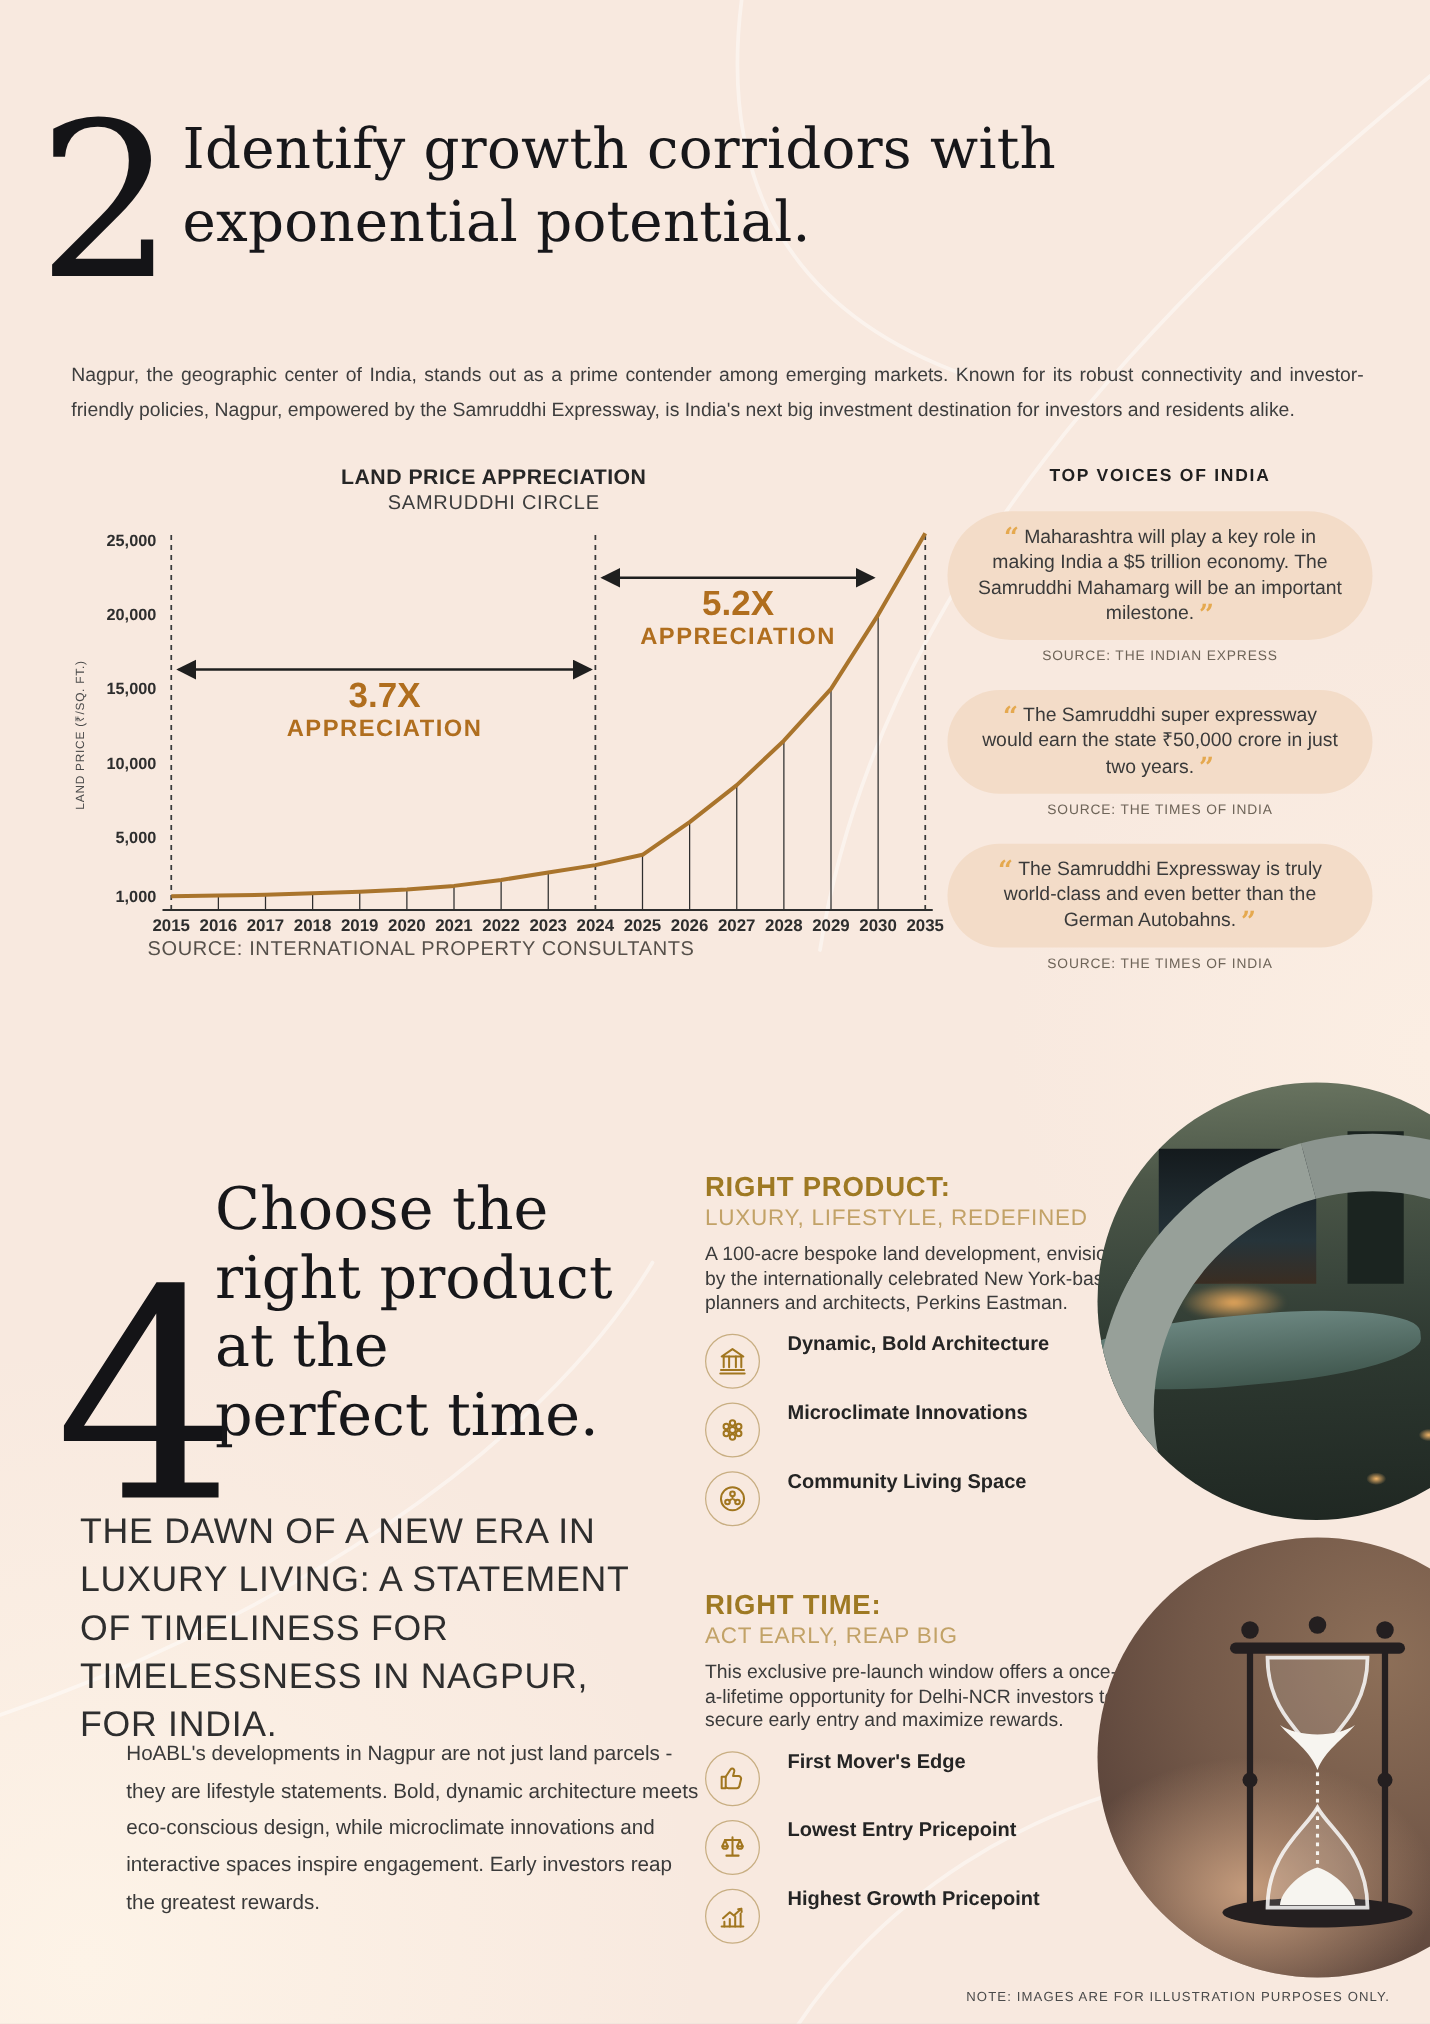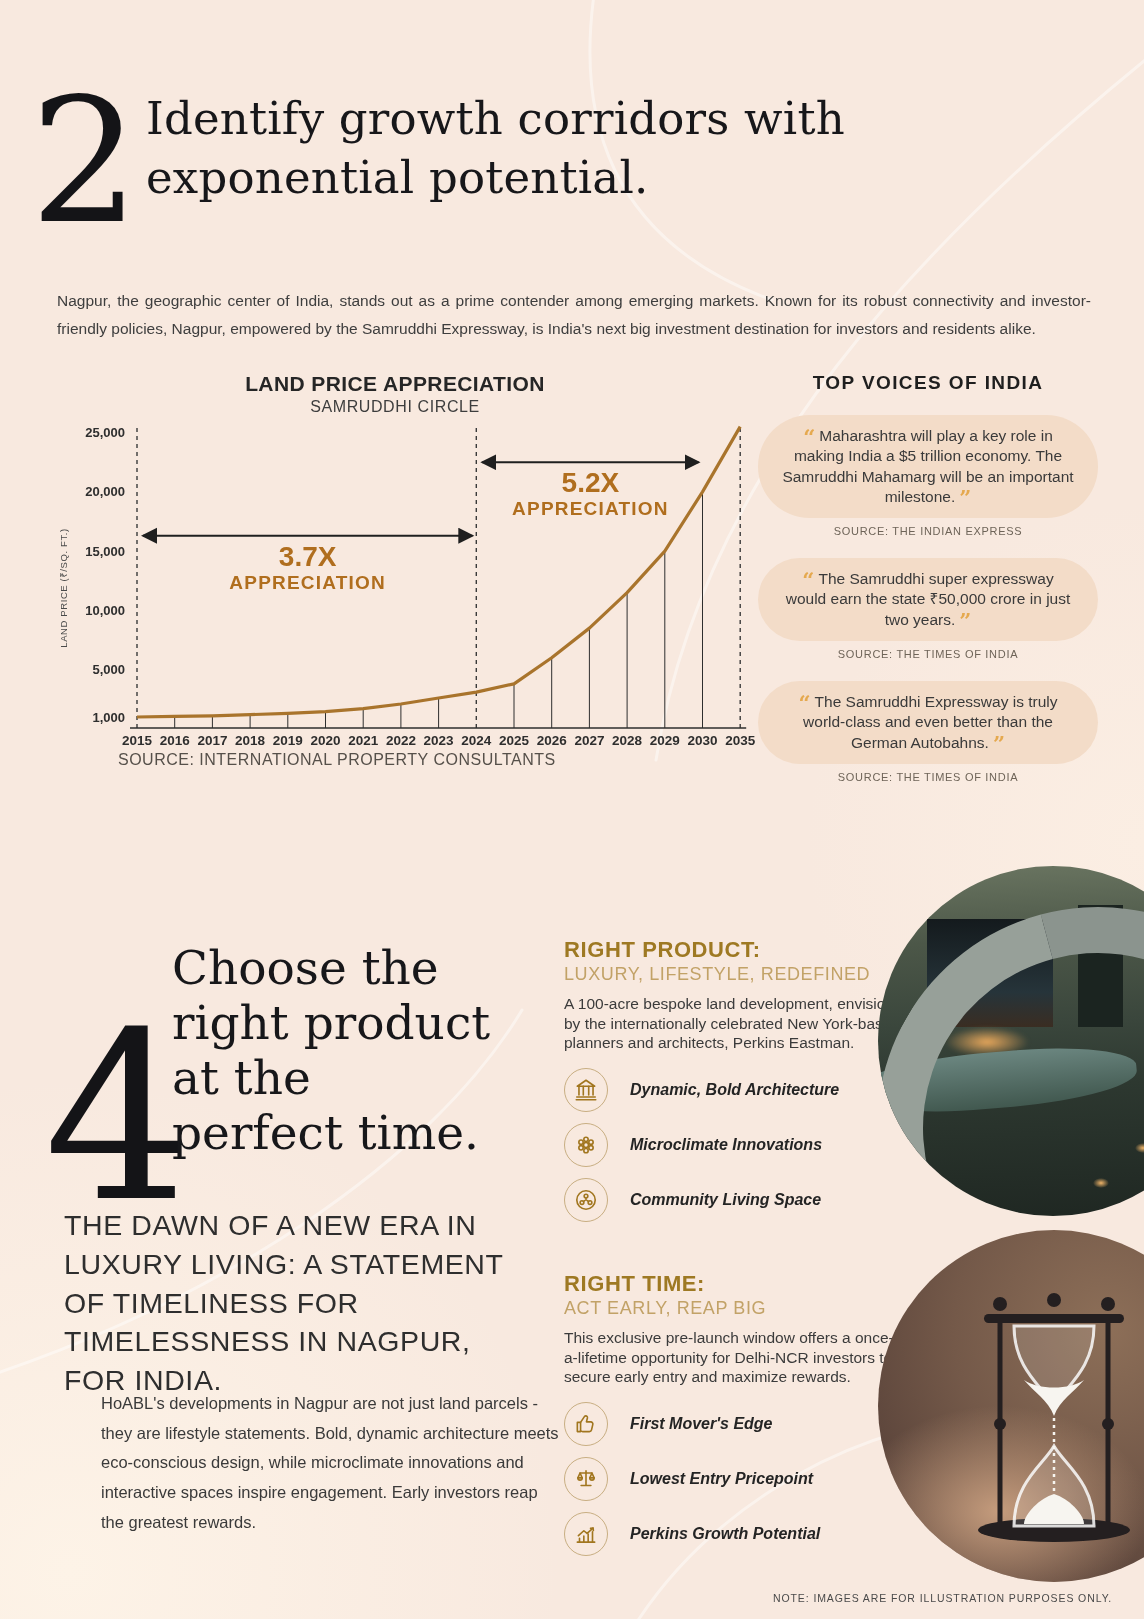--- a/index.html
+++ b/index.html
@@ -17,52 +17,52 @@
   .arcs path{stroke:#ffffff;stroke-width:3;fill:none;opacity:.45;stroke-linecap:round;}
   
   .num-big{font-family:"DejaVu Serif", serif;color:#141417;line-height:1;}
   .num2{left:30px;top:76px;font-size:172px;}
   .h-serif{font-family:"DejaVu Serif", serif;color:#17171a;}
   .h2-title{left:146px;top:90px;font-size:45px;line-height:1.3;letter-spacing:.2px;}
   .subhead{left:57px;top:226px;font-size:19px;font-weight:600;color:#3a3a3a;line-height:1.44;letter-spacing:.2px;}
   .para2{left:57px;top:287px;width:1034px;font-size:15.5px;line-height:1.82;color:#3e3e3e;text-align:justify;}
   
   .chart-title{left:145px;top:372px;width:500px;text-align:center;}
-  .chart-title .t1{font-size:21px;font-weight:800;color:#262626;letter-spacing:.4px;}
+  .chart-title .t1{font-size:17px;font-weight:800;color:#262626;letter-spacing:.4px;}
   .chart-title .t2{font-size:16px;font-weight:500;color:#3d3d3d;letter-spacing:.6px;margin-top:2px;}
   .chart-svg{left:55px;top:370px;}
   .ytick{font:700 13px "Liberation Sans",sans-serif;fill:#2e2e2e;}
   .xtick{font:700 13.5px "Liberation Sans",sans-serif;fill:#2e2e2e;}
   .ylab{font:500 9.5px "Liberation Sans",sans-serif;fill:#4a4a4a;letter-spacing:.6px;}
   .ann1{font:800 28px "Liberation Sans",sans-serif;fill:#b06e1e;}
   .ann2{font:800 19px "Liberation Sans",sans-serif;fill:#b06e1e;letter-spacing:1.2px;}
   .chart-src{left:118px;top:751px;font-size:16px;letter-spacing:.5px;color:#56504a;}
   
   .voices{left:758px;top:372px;width:340px;display:flex;flex-direction:column;align-items:center;}
-  .v-head{font-size:19px;font-weight:800;color:#1f1f1f;letter-spacing:1.4px;}
+  .v-head{font-size:14px;font-weight:800;color:#1f1f1f;letter-spacing:1.4px;}
   .bubble{margin-top:21px;background:#f3dcc8;border-radius:60px;padding:11px 24px;text-align:center;
           font-size:15.5px;line-height:1.31;font-weight:500;color:#3a3a3a;width:100%;box-sizing:border-box;}
   .bubble + .q-src{margin-top:7px;}
   .q-src{font-size:11px;color:#6e6458;letter-spacing:.7px;}
   .oq,.cq{font-family:"DejaVu Serif",serif;font-weight:700;color:#e5a94f;font-size:21px;line-height:0;vertical-align:-3px;}
   .oq{margin-right:4px;} .cq{margin-left:4px;}
   
   .num4{left:44px;top:1002px;font-size:232px;}
   .s4-title{left:172px;top:940px;font-size:47px;line-height:1.17;}
   .dawn{left:64px;top:1206px;font-size:28.5px;line-height:1.36;color:#2e2e2e;letter-spacing:.6px;font-weight:400;}
   .s4-body{left:64px;top:1389px;width:460px;font-size:16.5px;line-height:1.8;color:#3a3a3a;margin-left:37px;}
   
   .col{width:352px;}
   .col-rp{left:564px;top:938px;}
   .col-rt{left:564px;top:1272px;}
   .g-head{font-size:22px;font-weight:800;color:#9e7923;letter-spacing:.6px;line-height:24px;}
   .g-sub{font-size:18px;font-weight:500;color:#c2a267;letter-spacing:.6px;line-height:21px;margin-top:2px;}
   .col-body{margin-top:9px;font-size:15.5px;line-height:1.27;color:#3b3b3b;}
   .bullets{margin-top:14px;}
-  .bullet-row{display:flex;align-items:center;height:46px;margin-bottom:9px;font-style:italic;}
+  .bullet-row{display:flex;height:46px;margin-bottom:9px;}
   .badge{width:44px;height:44px;border:1.5px solid #c8ae82;border-radius:50%;display:flex;
          align-items:center;justify-content:center;flex:0 0 44px;box-sizing:border-box;}
   .badge svg{stroke:#a1761f;fill:none;stroke-width:1.5;stroke-linecap:round;stroke-linejoin:round;}
   .bullet-label{margin-left:22px;font-size:16px;font-weight:700;color:#242424;}
   
   .photo{border-radius:50%;overflow:hidden;}
   .villa{left:878px;top:866px;width:350px;height:350px;
     background:linear-gradient(178deg,#6a7561 0%,#4c5748 22%,#3a463c 45%,#2d3830 62%,#1f2722 100%);}
   .v-win{position:absolute;left:14%;top:15%;width:36%;height:31%;
     background:linear-gradient(180deg,#141a1d 0%,#26343a 68%,#3a2d22 100%);}
@@ -271,21 +271,21 @@
       </div>
       <div class="bullet-row">
         <span class="badge">
           <svg width="26" height="26" viewBox="0 0 24 24">
               <path d="M4 19.5h16"></path>
               <path d="M6 19.5v-3.5M10 19.5v-5.5M14 19.5v-7.5M18 19.5v-9.5"></path>
               <path d="M5 13.5 10 9l3 2.5 5.5-5"></path>
               <path d="M18.8 8.8l-.3-2.3-2.3.3"></path>
             </svg>
         </span>
-        <span class="bullet-label">Perkins Growth Potential</span>
+        <span class="bullet-label">Highest Growth Pricepoint</span>
       </div>
     </div>
   </div>
 
   <div class="abs photo villa">
     <div class="v-win"></div>
     <div class="v-win2"></div>
     <div class="v-glow"></div>
     <div class="v-pool"></div>
     <div class="v-path"></div>

